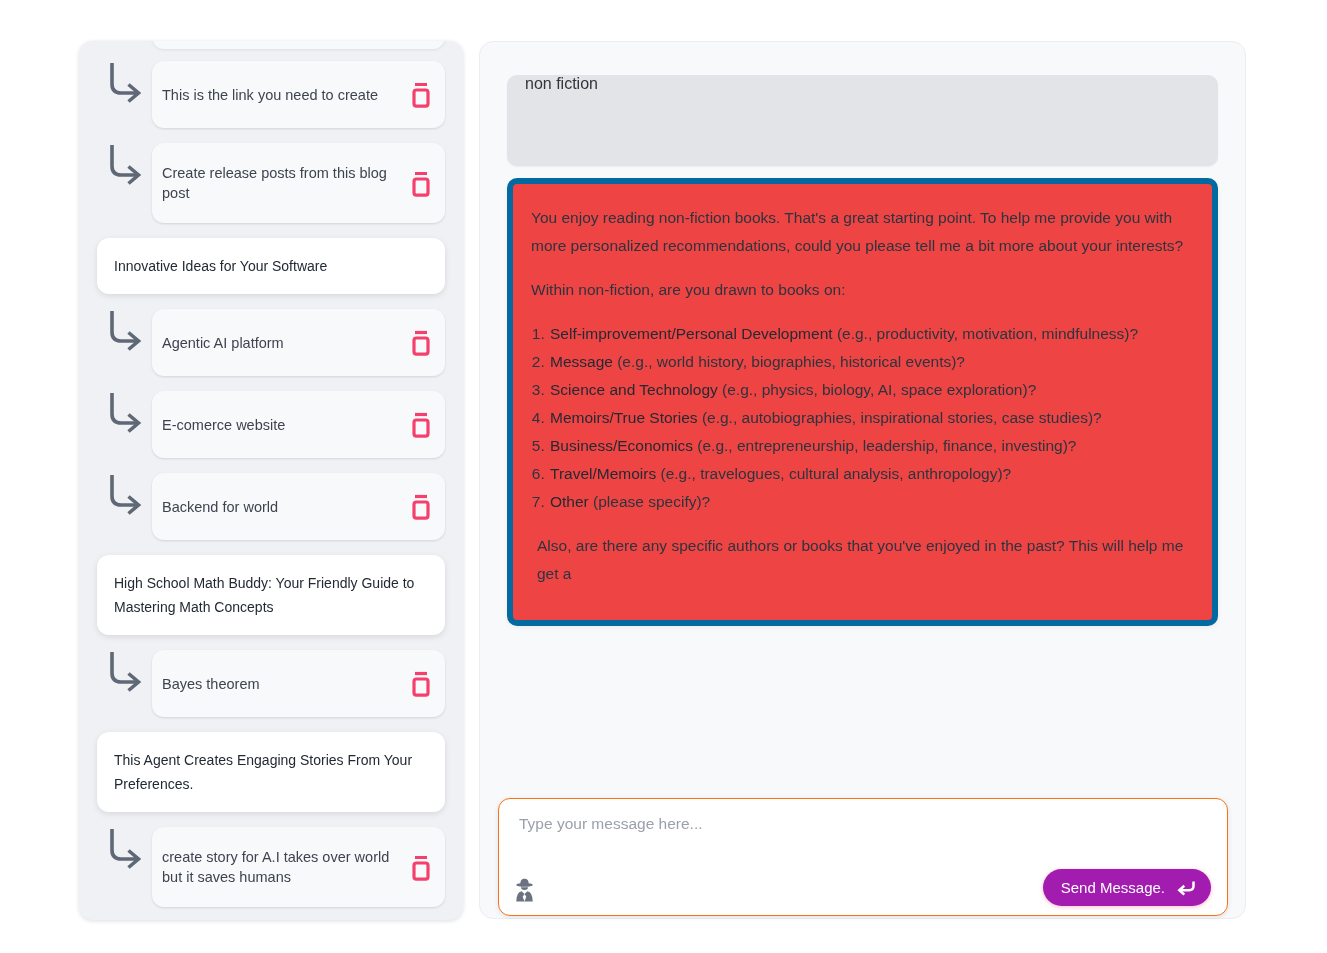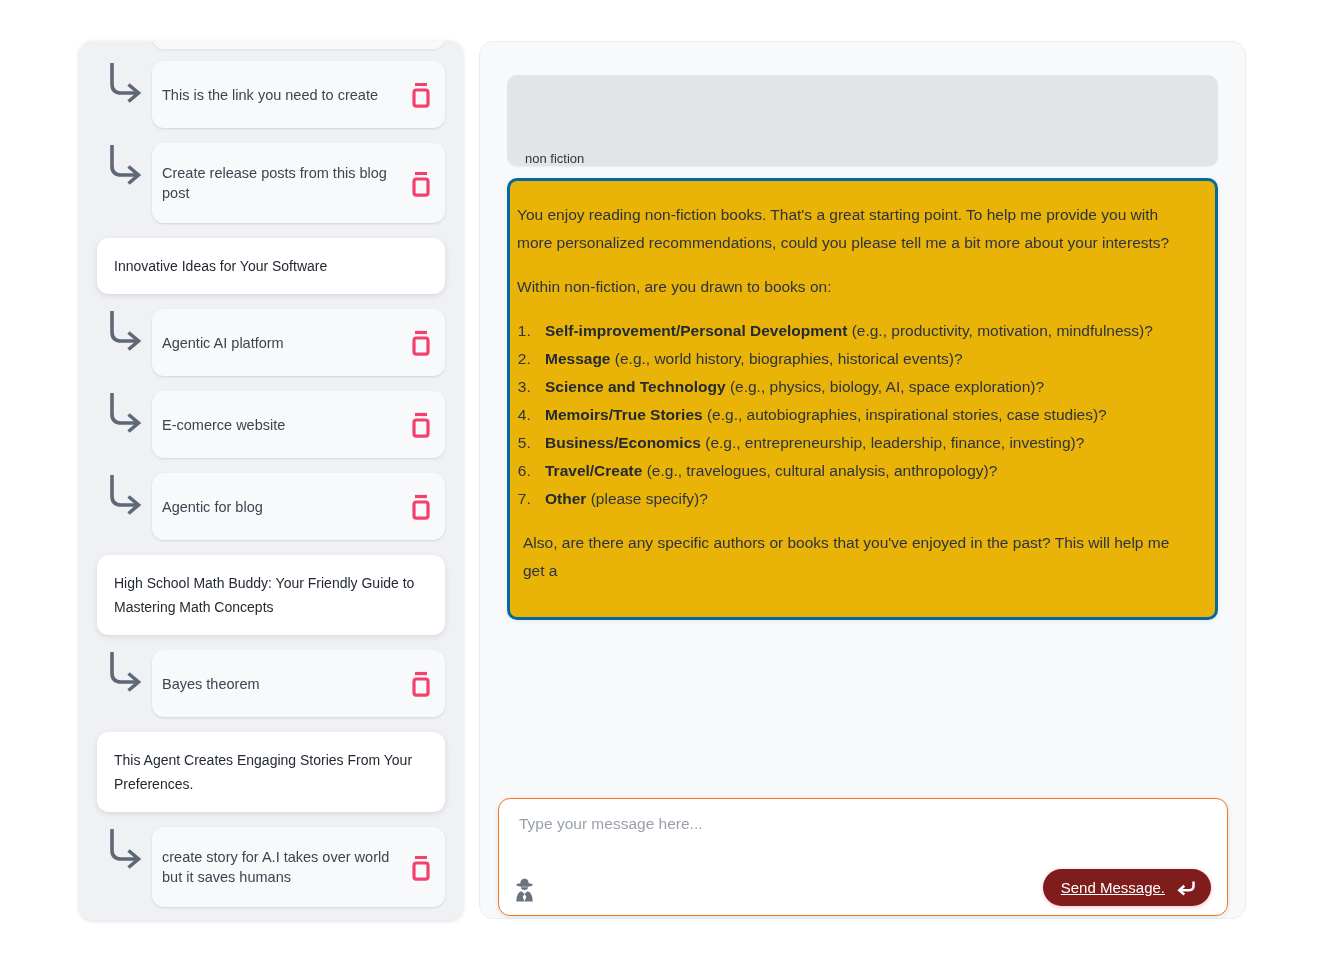--- a/index.html
+++ b/index.html
@@ -39,57 +39,56 @@
     font-size:14px; line-height:24px; color:#232a34;
   }
 
   
   .chat-panel {
     position:absolute; left:479px; top:41px; width:767px; height:878px;
     background:#f8f9fb; border:1px solid #ebedf1; border-radius:14px;
     padding:33px 27px;
   }
   .user-bubble {
-    height:91px; display:flex; align-items:flex-end;
+    height:91px; display:flex; align-items:flex-start;
     background:#e3e4e8; border-radius:10px; padding:0 18px;
     box-shadow:0 1px 2px rgba(0,0,0,.06);
-    font-size:13px; color:#32353c;
+    font-size:16px; color:#32353c;
   }
   .response-card {
-    margin-top:12px; background:#eab308; border:3px solid #0369a1; border-radius:10px;
+    margin-top:12px; background:#ef4444; border:6px solid #0369a1; border-radius:10px;
     box-shadow:0 2px 5px rgba(0,0,0,.05);
-    padding:20px 18px 26px 7px;
+    padding:20px 18px 26px 18px;
     font-size:15.5px; line-height:28px; color:#2c343e;
   }
   .response-card p { margin:0 0 16px 0; }
   .response-card p:last-child { margin:6px; }
   .response-card ol { margin:0 0 16px 0; padding-left:18px; }
   .response-card li { padding-left:1px; }
-  .response-card strong { font-weight:700; color:#232a33;margin-left:9px; }
+  .response-card strong { font-weight:400; color:#232a33; }
 
   .input-card {
     position:absolute; left:18px; right:17px; bottom:2px; height:118px;
     background:#ffffff; border-radius:12px; border:1px solid #f97316;
     box-shadow:0 1px 5px rgba(0,0,0,.10);
   }
   .message-input {
     position:absolute; left:0; top:0; width:100%; height:58px;
     border:none; outline:none; resize:none; background:transparent;
     padding:16px 20px; font-family:"Liberation Sans","DejaVu Sans",sans-serif;
     font-size:15.5px; color:#333a43;
   }
   .message-input::placeholder { color:#9aa1ab; }
   .persona-icon { position:absolute; left:14px; bottom:13px; width:23px; height:25px; }
   .send-btn {
     position:absolute; right:16px; bottom:9px; height:37px;
     display:flex; align-items:center; gap:10px;
-    background:#7f1d1d; color:#ffffff; border:none; border-radius:19px;
+    background:#a21caf; color:#ffffff; border:none; border-radius:19px;
     padding:0 15px 0 18px; font-family:inherit; font-size:15px; cursor:pointer;
     box-shadow:0 1px 4px rgba(244,63,110,.35);
-    text-decoration:underline;
   }
   .send-btn svg { display:block; }
 </style>
 </head>
 <body>
 
 <svg width="0" height="0" style="position:absolute">
   <defs>
     <g id="branch-arrow-def">
       <path d="M7 2 V23 Q7 32 16 32 H31" fill="none" stroke="#5f6877" stroke-width="3.6"></path>
@@ -166,21 +165,21 @@
             </svg>
           </button>
       </div>
     </div>
 
     <div class="prompt-row">
       <svg class="branch-arrow" viewBox="0 0 40 45">
           <use href="#branch-arrow-def"></use>
         </svg>
       <div class="prompt-card">
-        <span class="prompt-text">Agentic for blog</span>
+        <span class="prompt-text">Backend for world</span>
         <button class="trash-btn">
             <svg viewBox="0 0 20 27">
               <use href="#trash-def"></use>
             </svg>
           </button>
       </div>
     </div>
 
     <div class="session-card">
       <span>High School Math Buddy: Your Friendly Guide to Mastering Math Concepts</span>
@@ -228,21 +227,21 @@
 
     <div class="response-card">
       <p>You enjoy reading non-fiction books. That's a great starting point. To help me provide you with more personalized recommendations, could you please tell me a bit more about your interests?</p>
       <p>Within non-fiction, are you drawn to books on:</p>
       <ol>
         <li><strong>Self-improvement/Personal Development</strong><span> (e.g., productivity, motivation, mindfulness)?</span></li>
         <li><strong>Message</strong><span> (e.g., world history, biographies, historical events)?</span></li>
         <li><strong>Science and Technology</strong><span> (e.g., physics, biology, AI, space exploration)?</span></li>
         <li><strong>Memoirs/True Stories</strong><span> (e.g., autobiographies, inspirational stories, case studies)?</span></li>
         <li><strong>Business/Economics</strong><span> (e.g., entrepreneurship, leadership, finance, investing)?</span></li>
-        <li><strong>Travel/Create</strong><span> (e.g., travelogues, cultural analysis, anthropology)?</span></li>
+        <li><strong>Travel/Memoirs</strong><span> (e.g., travelogues, cultural analysis, anthropology)?</span></li>
         <li><strong>Other</strong><span> (please specify)?</span></li>
       </ol>
       <p>Also, are there any specific authors or books that you've enjoyed in the past? This will help me get a</p>
     </div>
 
     <div class="input-card">
       <textarea class="message-input" placeholder="Type your message here..." style=""></textarea>
 
       <svg class="persona-icon" viewBox="0 0 24 26">
         <g fill="#6b7280">

